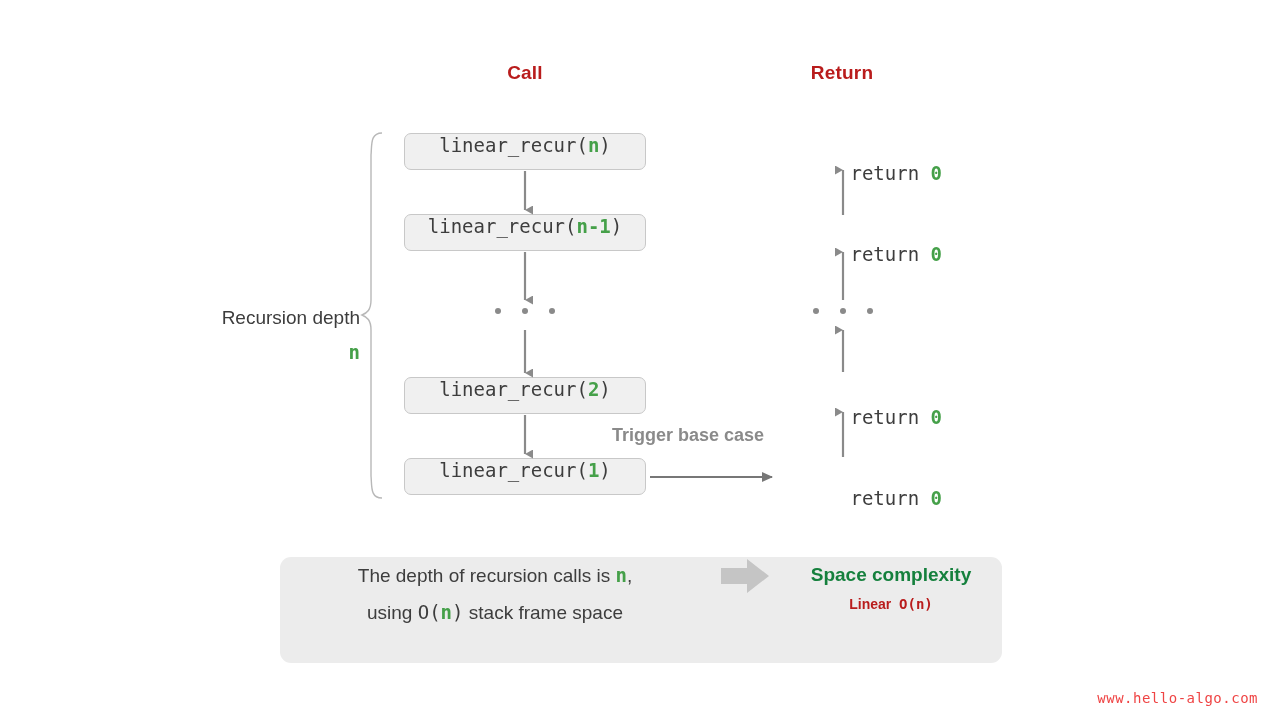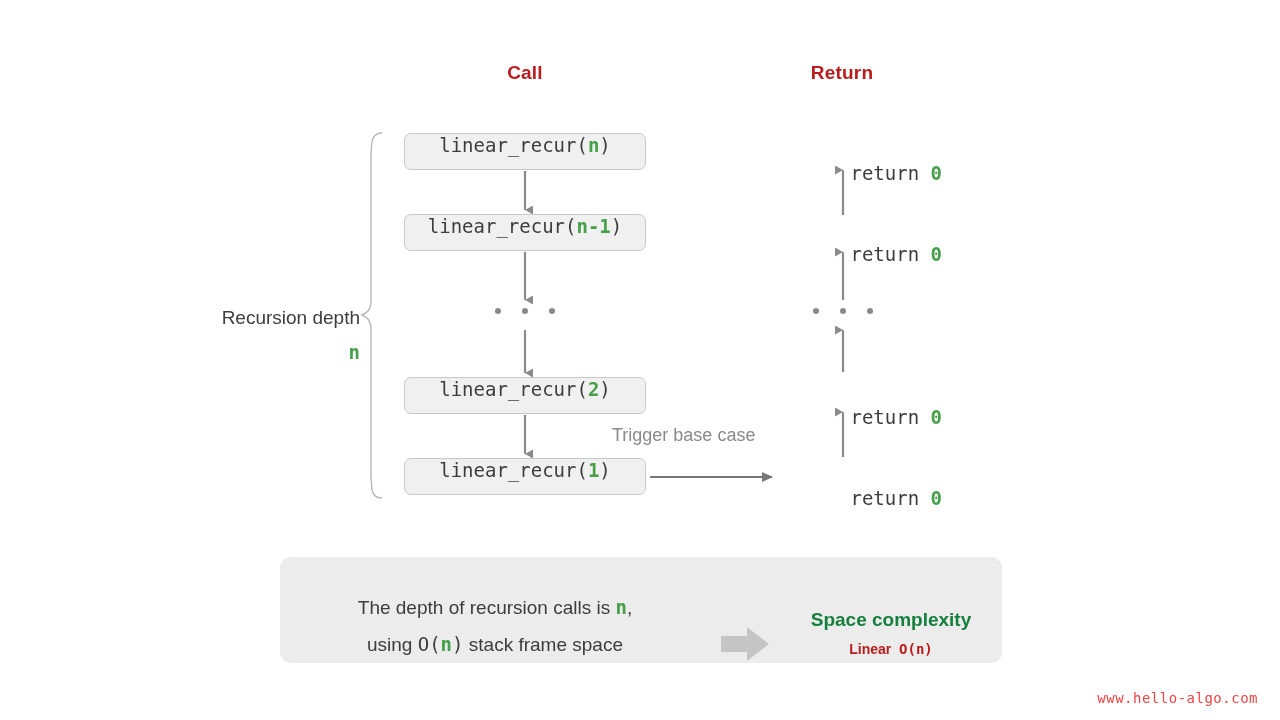--- a/index.html
+++ b/index.html
@@ -110,36 +110,36 @@
     font-weight: bold;
     color: #45a049;
   }
 
   
   #trigger-label {
     position: absolute;
     left: 612px;
     top: 425px;
     font-size: 18px;
-    font-weight: normal;
+    font-weight: bold;
     color: #8a8a8a;
     white-space: nowrap;
   }
 
   
   #summary-box {
     position: absolute;
     left: 280px;
     top: 557px;
     width: 722px;
     height: 106px;
     background: #ececec;
     border-radius: 11px;
     display: flex;
-    align-items: flex-end;
+    align-items: flex-start;
   }
   #summary-left {
     width: 430px;
     text-align: center;
     font-size: 19px;
     color: #3d3d3d;
     line-height: 1.95;
   }
   #summary-left .mono-g {
     font-family: "DejaVu Sans Mono", monospace;

